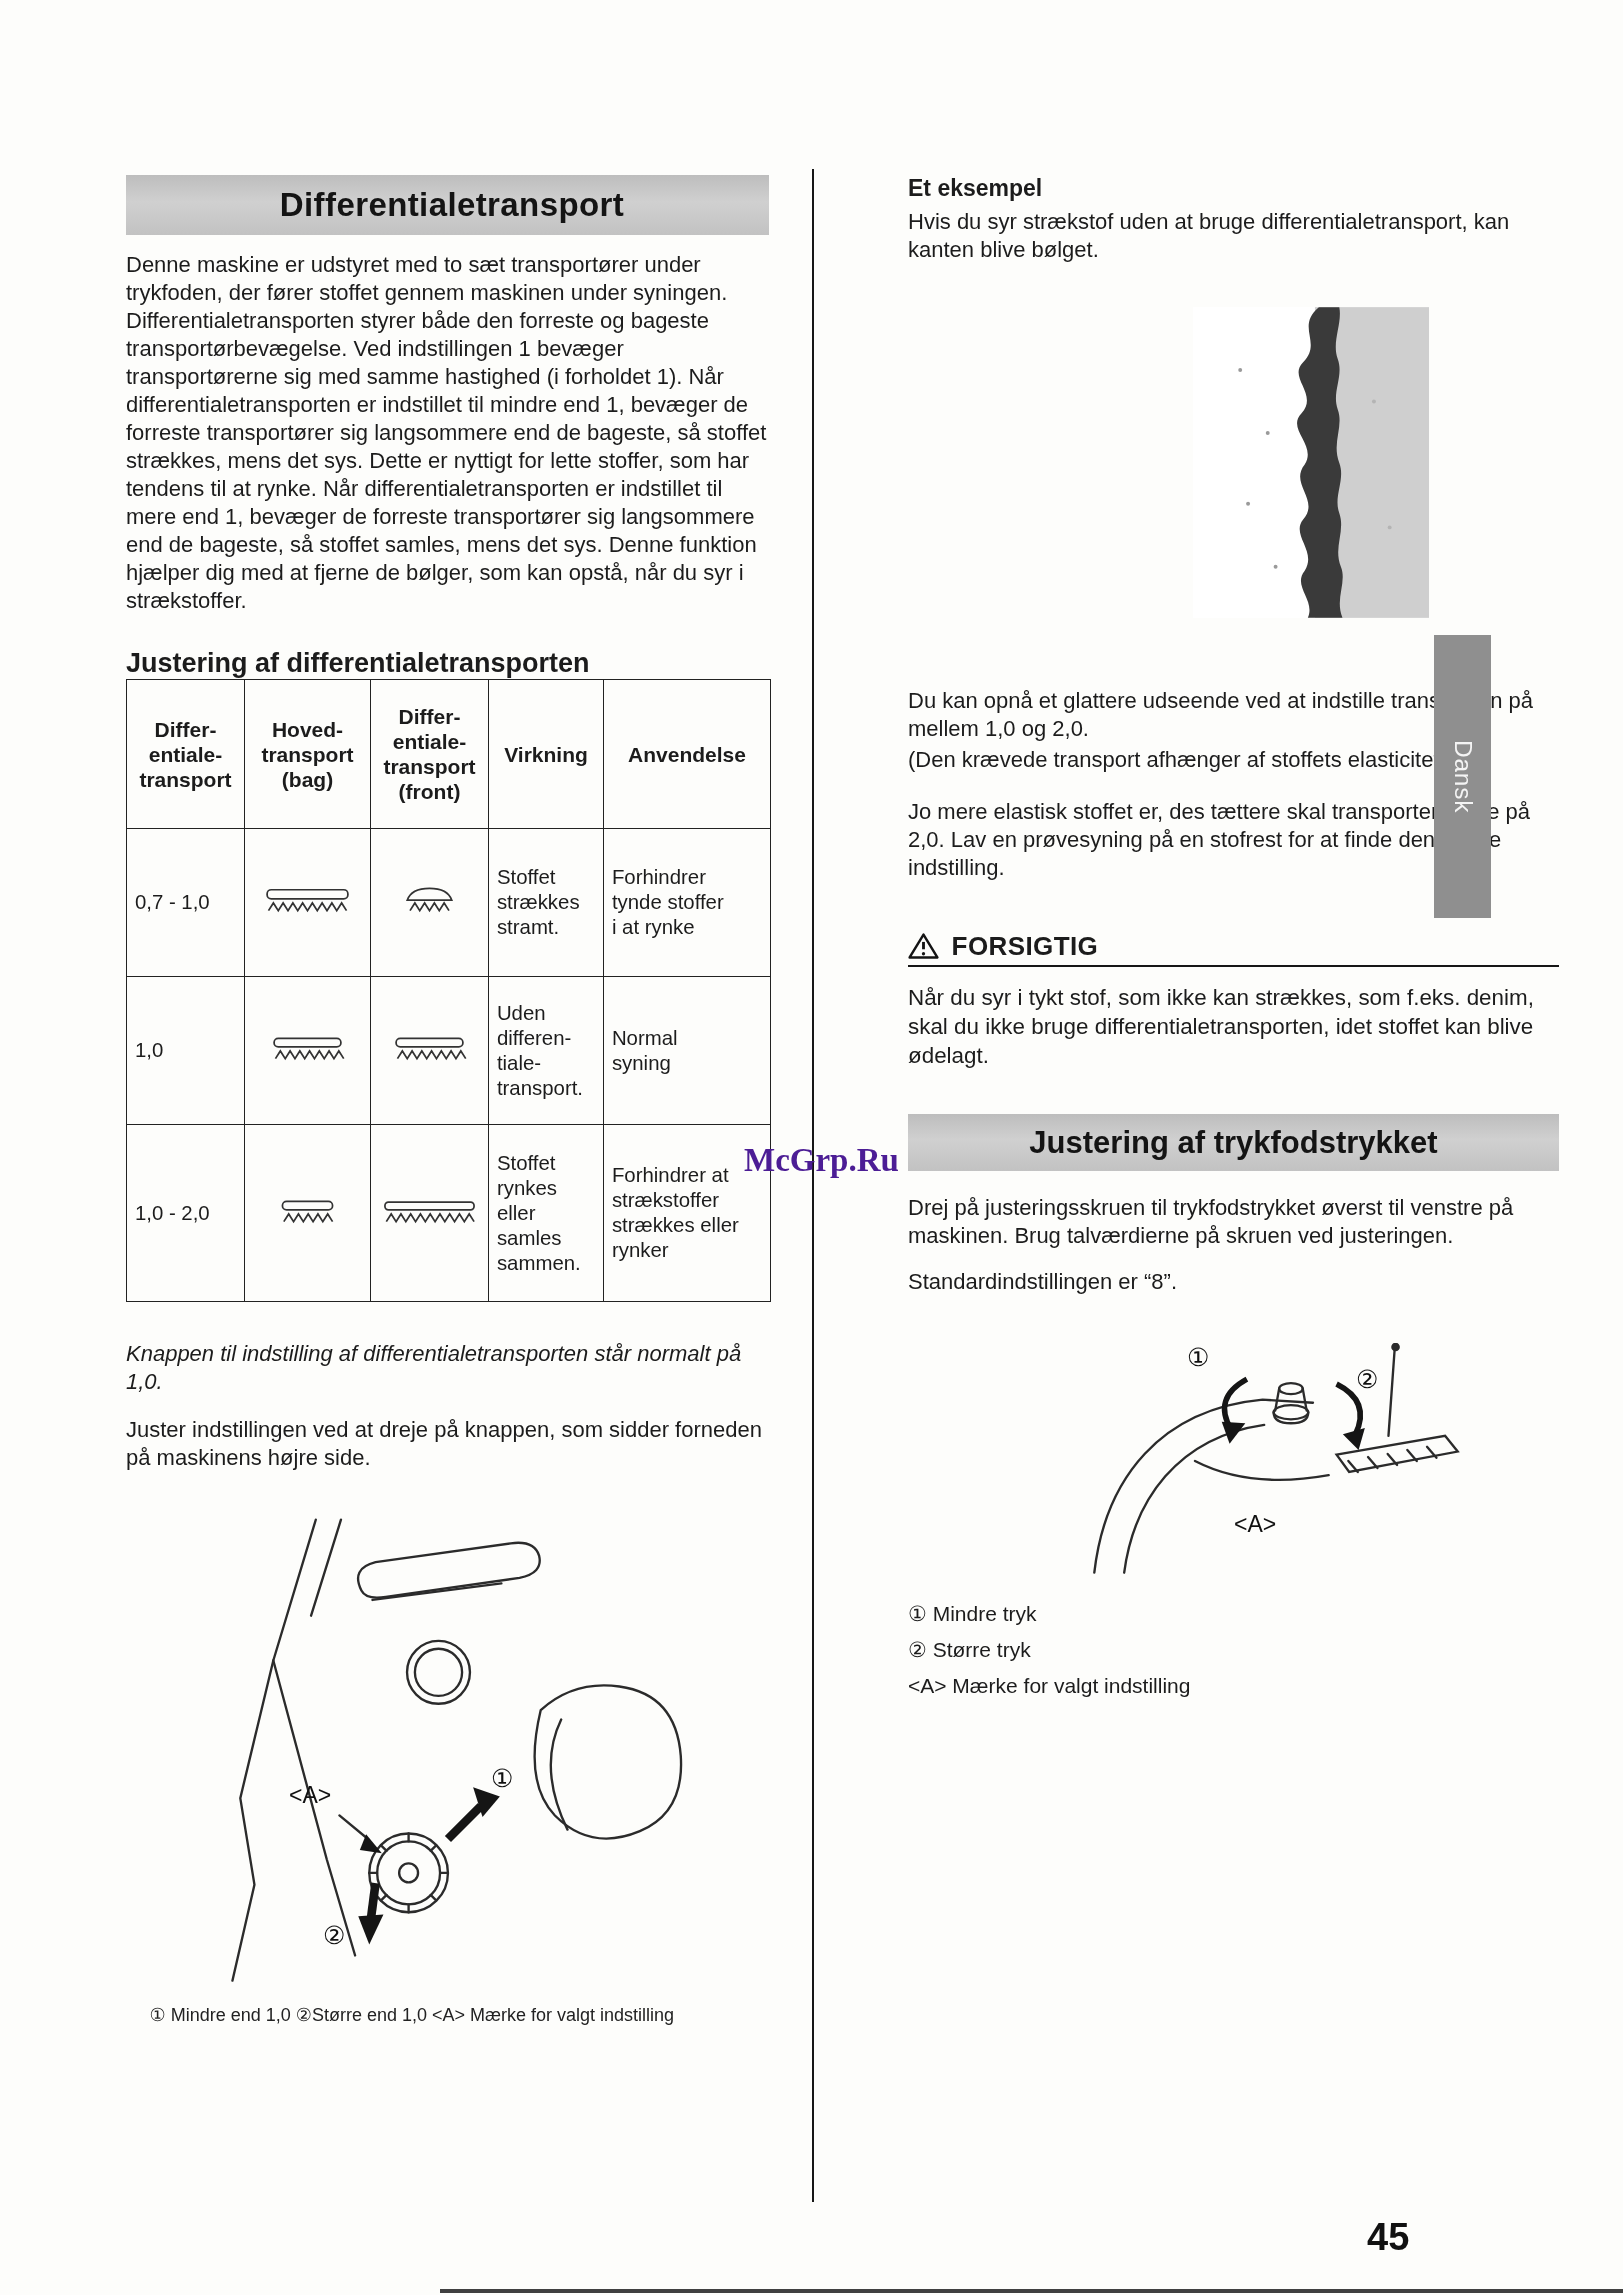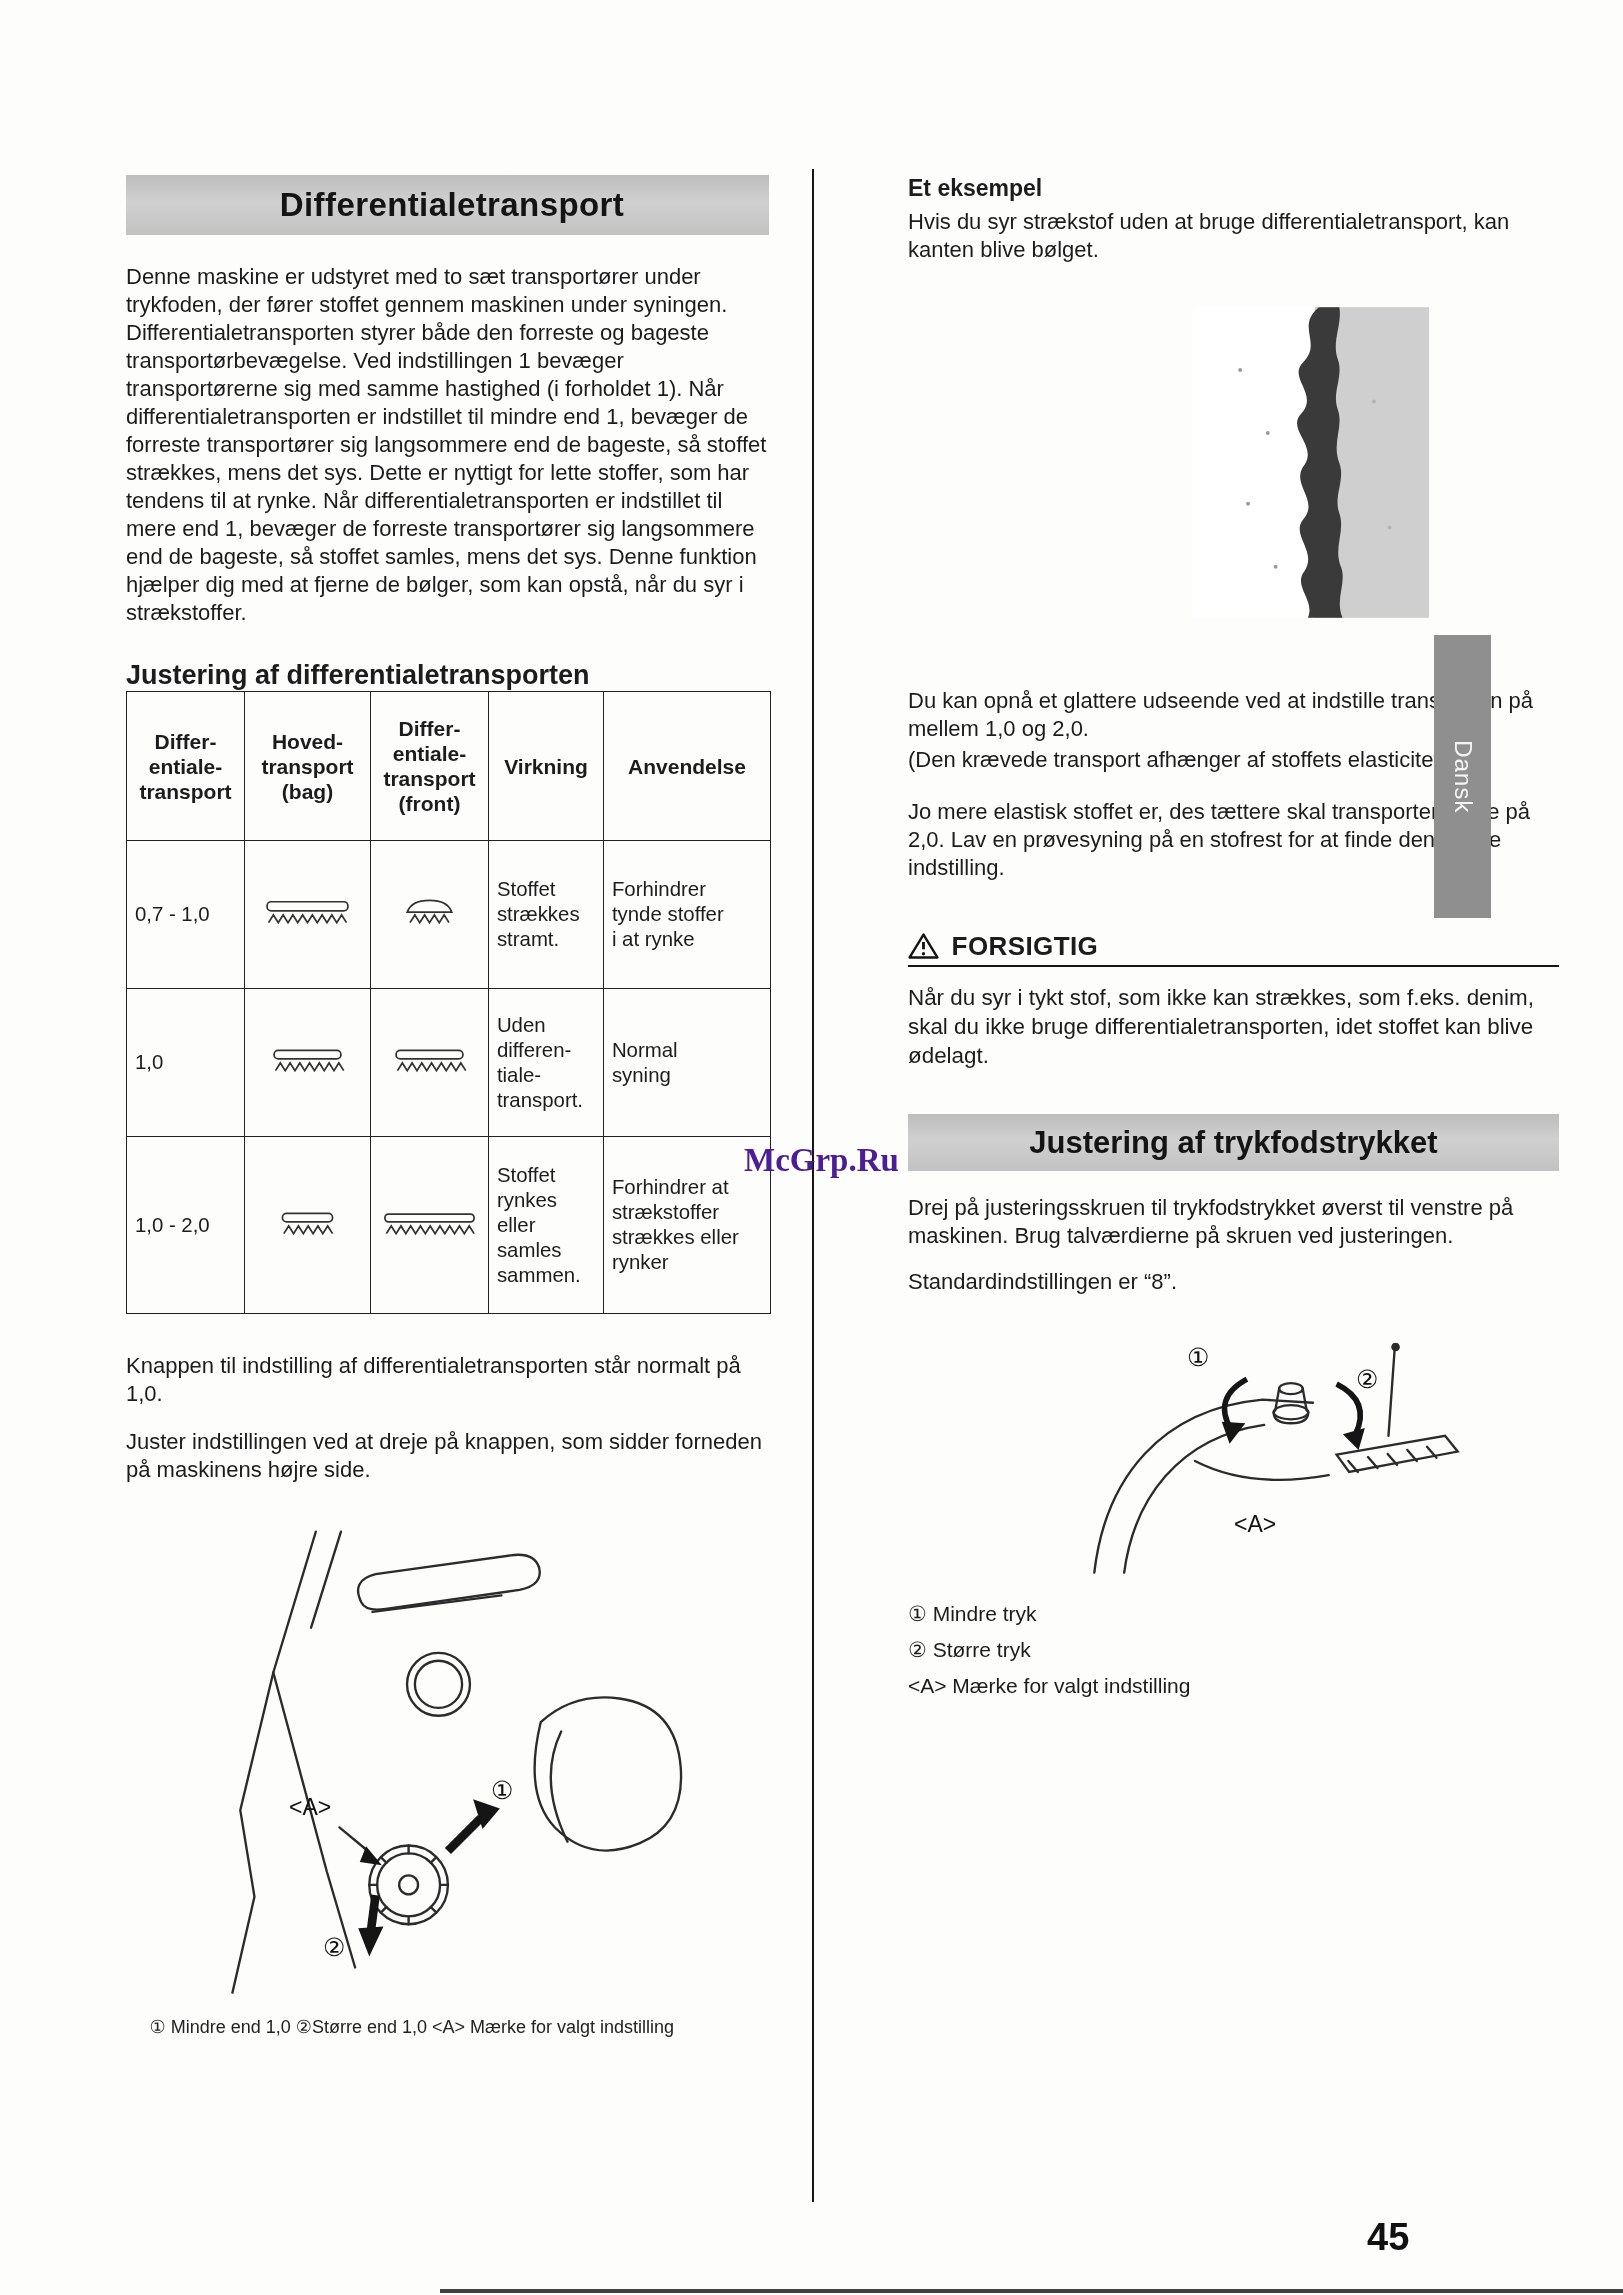--- a/index.html
+++ b/index.html
@@ -12,36 +12,36 @@
   .left-col  { position:absolute; left:126px;  top:175px; width:643px; }
   .right-col { position:absolute; left:908px; top:175px; width:651px; }
 
   .gray-header {
     background:linear-gradient(180deg,#bdbdbd 0%, #d0d0d0 45%, #c2c2c2 100%);
     text-align:center; font-weight:bold; color:#141414;
   }
   .gray-header.h1 { height:60px; line-height:60px; font-size:33px; letter-spacing:0.4px;padding-left:9px; }
   .gray-header.h2 { height:57px; line-height:57px; font-size:31px; margin-top:44px; }
 
-  .intro { margin-top:28px; font-size:22px; line-height:28px; }
+  .intro { margin-top:16px; font-size:22px; line-height:28px; }
   .section-title { margin-top:33px; font-size:27px; font-weight:bold; }
 
   table.diff { border-collapse:collapse; width:643px; table-layout:fixed; }
   table.diff th, table.diff td {
     border:1.6px solid #222; padding:4.7px 7.9px;
     font-size:20.4px; line-height:25px; vertical-align:middle;
   }
   table.diff th { font-weight:bold; text-align:center; white-space:pre-line; font-size:21px; }
   td.value-cell { font-size:21px; padding-left:11px; }
   td.icon-cell  { text-align:center; }
   td.pre { white-space:pre-line; }
   tr.hrow { height:149px; } tr.r1 { height:148px; } tr.r2 { height:148px; } tr.r3 { height:177px; }
 
   .para  { margin-top:20.4px; font-size:22px; line-height:28px; }
-  .para.gap { margin-top:38px; }
+  .para.gap { margin-top:38px;font-style:italic; }
 
   .figure-left { position:relative; margin-top:43px; margin-left:43px; width:550px; height:468px; }
   .figure-right { position:relative; margin-top:47px; margin-left:169px; width:409px; height:236px; }
   .fig-label { position:absolute; font-size:23px; color:#111; }
   .fig-num   { position:absolute; font-size:25px; color:#111; }
   .caption { margin-top:20.4px; margin-left:23.6px; font-size:18px; color:#222; }
 
   .example-title { font-size:23px; font-weight:bold; }
   .example-text  { margin-top:6.3px; font-size:22px; line-height:28px; }
   .fabric-wrap { margin-top:43px; margin-left:285px; width:236px; height:311px; margin-bottom:69px; }

